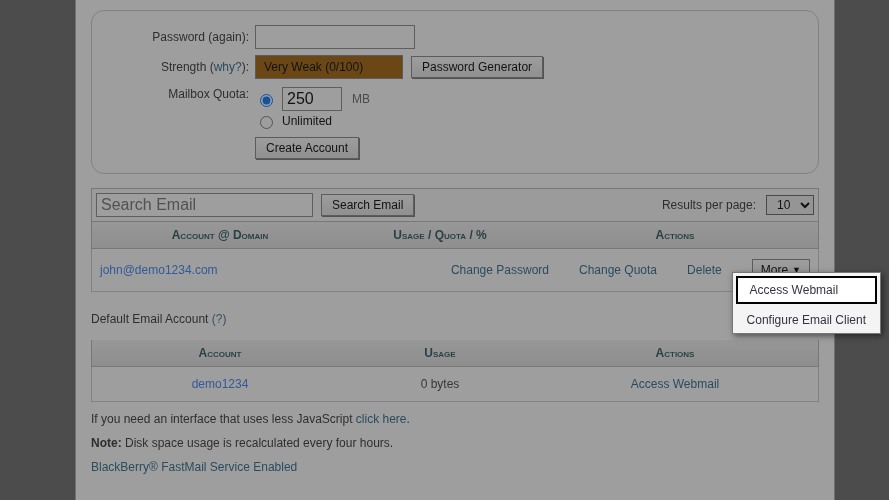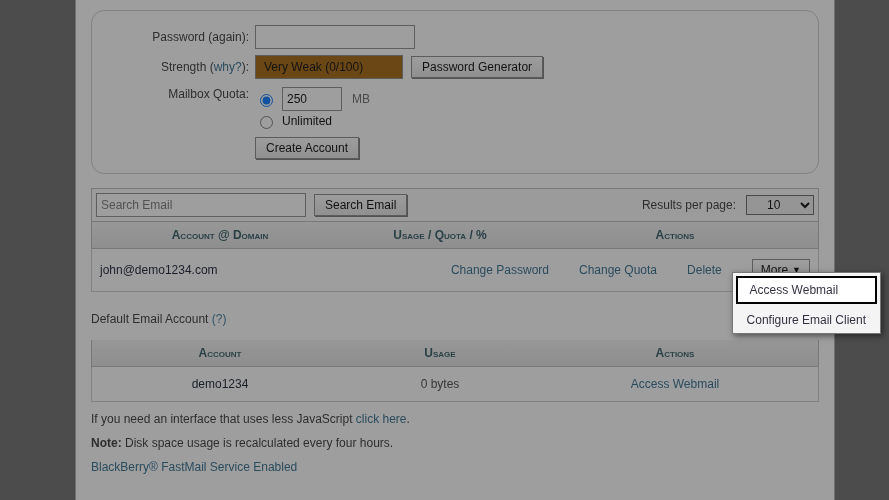--- a/index.html
+++ b/index.html
@@ -1,47 +1,47 @@
 <!DOCTYPE html>
 <html><head>
 <meta charset="utf-8">
 <style>
 html,body{margin:0;padding:0;font-family:Verdana,Arial,sans-serif;font-size:12px;background:#6a6a6a;width:889px;height:500px;overflow:hidden}
 .overlay{position:absolute;inset:0;background:rgba(40,40,40,.45);z-index:5;pointer-events:none}
 .panel{position:absolute;left:75px;top:0;width:760px;height:500px;background:#fff;border-left:1px solid #aaa;border-right:1px solid #aaa;padding:10px 15px;box-sizing:border-box}
 .form-row{display:flex;align-items:center;margin:6px 0}
 .form-label{width:145px;text-align:right;color:#333;padding-right:6px}
-input[type=text],input[type=password]{border:1px solid #8a8a8a;padding:2px 4px;font-size:12px;height:18px}
+input[type=text],input[type=password]{border:1px solid #8a8a8a;padding:2px 4px;font-size:16px;height:18px}
 .btn{background:linear-gradient(#fdfdfd,#e6e6e6);border:1px solid #888;padding:3px 10px;font-size:12px;cursor:pointer;box-shadow:1px 1px 0 #777}
 .strength-box{border:1px solid #888;padding:4px 8px;width:130px;text-align:left;background:#a16207}
 .quota-box input[type=text]{width:50px}
 .quota-unit{color:#666;margin-left:4px}
 .radio-row{display:flex;align-items:center;gap:6px;margin:2px 0}
 .inner-border{border:1px solid #ccc;border-radius:13px;padding:8px 12px;margin-bottom:14px}
 .search-bar{display:flex;align-items:center;gap:8px;border:1px solid #bbb;padding:4px;background:#fafafa}
 .search-input{flex:0 0 200px}
 .per-page{margin-left:auto;display:flex;align-items:center;gap:10px;color:#333}
 .grid-head{background:linear-gradient(#f3f3f3,#e2e2e2);border:1px solid #bbb;border-top:none;padding:6px 8px;display:flex;font-weight:bold;color:#2b5660;font-variant:small-caps}
 .col-acct{flex:0 0 240px;text-align:center}
 .col-usage{flex:0 0 200px;text-align:center}
 .col-actions{flex:1;text-align:center}
 .grid-row{border:1px solid #ccc;border-top:none;padding:10px 8px;display:flex;align-items:center;background:#fff}
-.cell-acct{flex:0 0 240px;color:#0f172a}
+.cell-acct{flex:0 0 240px;color:#3b82f6}
 .cell-usage{flex:0 0 200px;text-align:center;color:#444}
 .progress{width:90px;height:10px;border:1px solid #aaa;margin:4px auto 0;background:#f4f4f4}
 .cell-actions{flex:1;display:flex;gap:30px;justify-content:flex-end;align-items:center}
 .alink{color:#2b6a8c;cursor:pointer}
 .alink2{color:#2b6a8c;cursor:pointer;text-align:center;line-height:1.2}
 .more-btn{border:1px solid #888;background:linear-gradient(#fff,#e8e8e8);padding:3px 8px;cursor:pointer;display:inline-flex;align-items:center;gap:4px}
 .tri{font-size:9px}
 .section-title{font-weight:normal;color:#333;margin:20px 0 14px}
 .help-q{color:#3a7a99;cursor:pointer}
 .note{color:#333;margin:10px 0 4px}
 .note b{font-weight:bold}
-.select{border:1px solid #666;padding:1px 16px;font-size:12px}
+.select{border:1px solid #666;padding:1px 6px;font-size:12px}
 .dropdown{position:absolute;z-index:20;right:8px;top:272px;background:#f4f4f4;border:1px solid #777;box-shadow:2px 2px 6px rgba(0,0,0,.5);font-size:12px}
 .dropdown-item{padding:6px 14px;border-bottom:1px solid #ccc;color:#334;cursor:pointer}
 .dropdown-item:last-child{border-bottom:none}
 .dropdown-item.hl{background:#fff;border:2px solid #000;margin:3px;padding:5px 12px}
 .why{color:#2b6a8c;cursor:pointer}
 .slash{color:#2b5660;font-weight:bold}
 </style>
 </head>
 <body>
 

